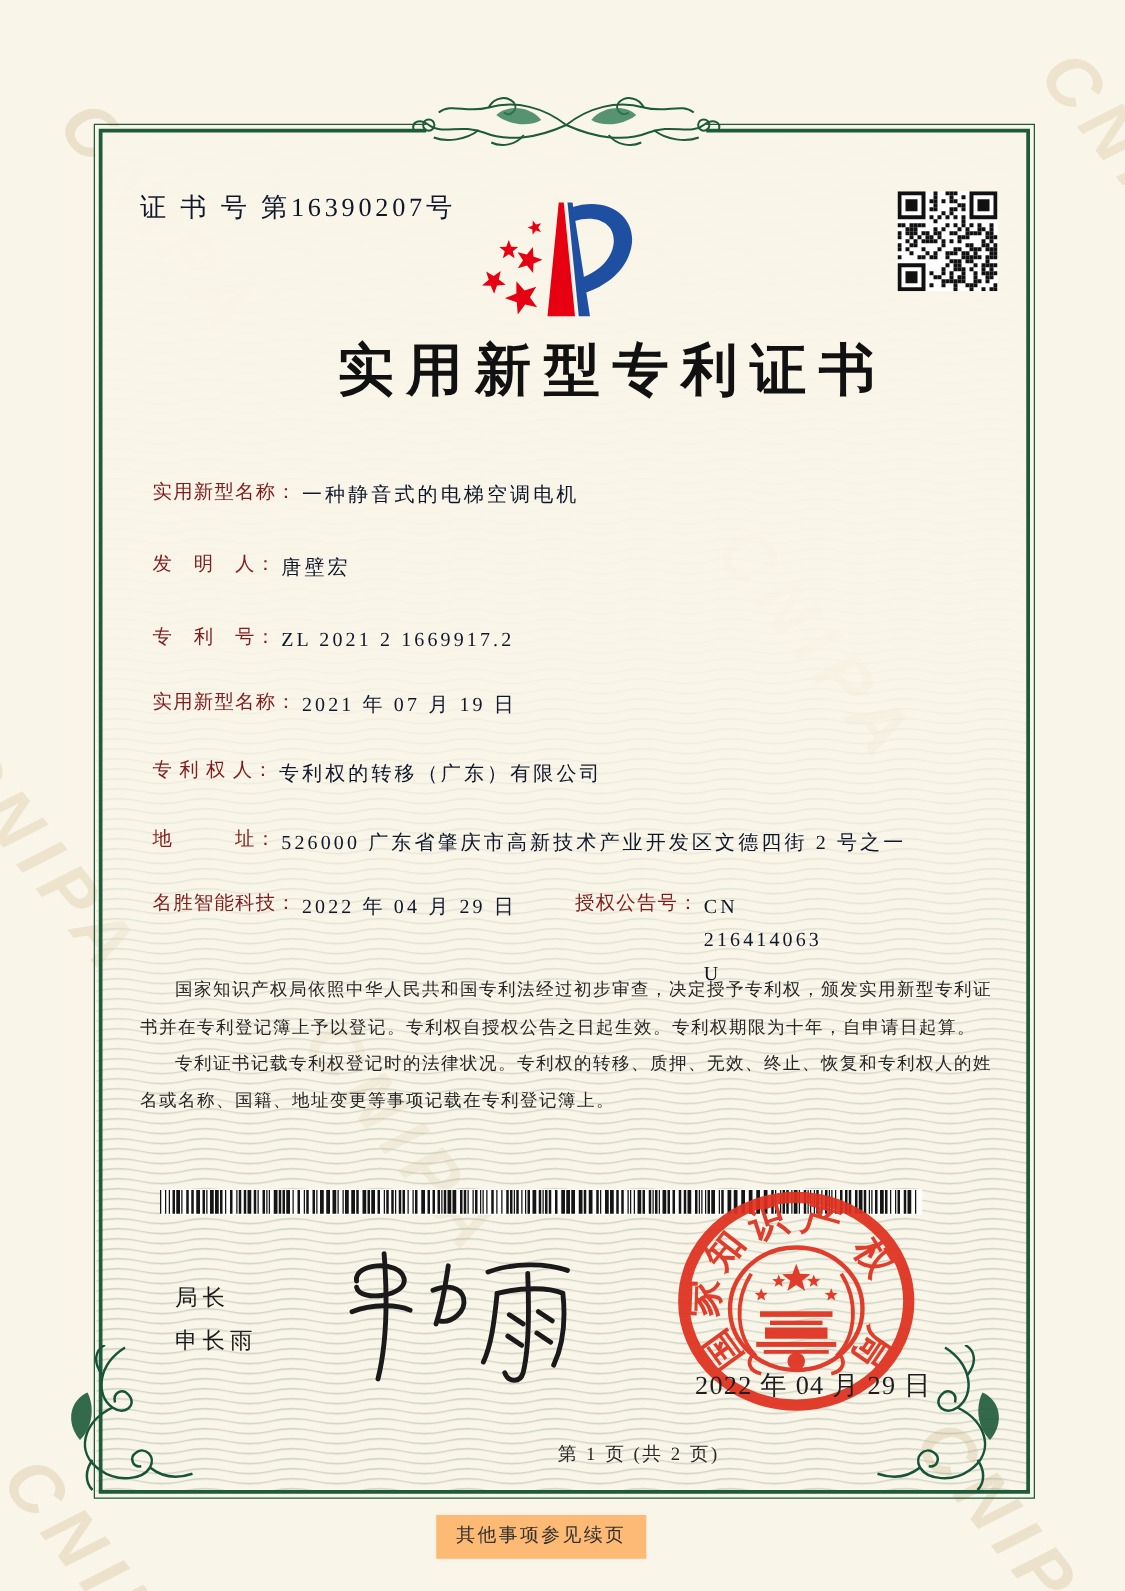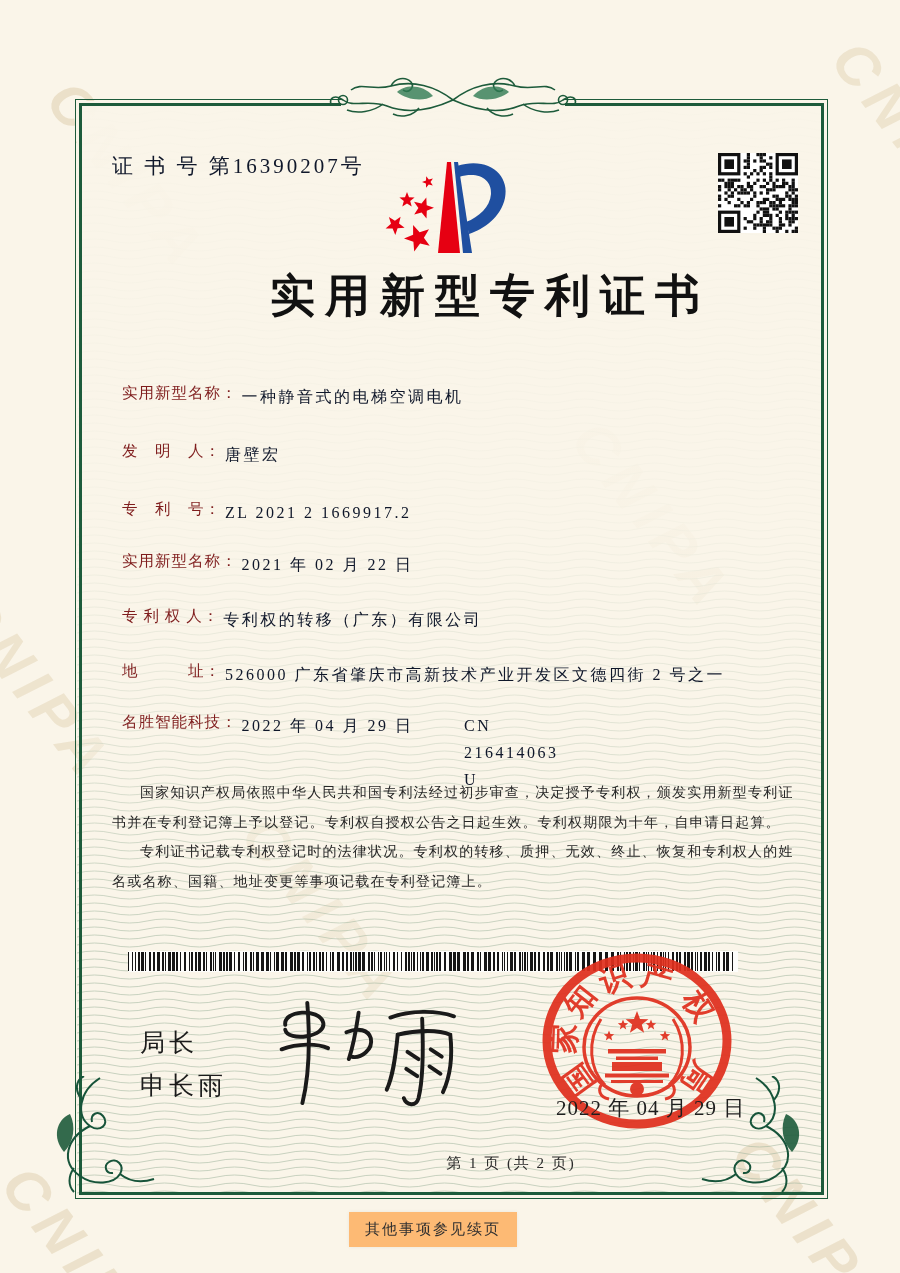--- a/index.html
+++ b/index.html
@@ -31,21 +31,21 @@
   .fvalue{margin-left:4px;letter-spacing:2.5px;line-height:27px;color:#0f172a;}
   .fvalue.wrapv{display:inline-block;max-width:548px;}
   .grant2{position:absolute;left:338px;top:0;display:flex;}
   
   .paras{position:absolute;left:112px;top:778px;width:682px;font-size:14px;
       line-height:29.5px;letter-spacing:1.2px;color:#262626;}
   .paras p{margin:0;text-indent:2em;}
   
   .barcode{position:absolute;left:128px;top:951px;width:610px;height:21px;}
   
-  .director{position:absolute;left:140px;top:1026px;font-size:25px;letter-spacing:4px;color:#1b1b1b;}
+  .director{position:absolute;left:140px;top:1026px;font-size:18px;letter-spacing:4px;color:#1b1b1b;}
   .director .line2{margin-top:10px;}
   .signature{position:absolute;left:262px;top:998px;width:225px;height:110px;}
   
   .seal{position:absolute;left:542px;top:952px;width:190px;height:182px;opacity:.93;}
   .seal-date{position:absolute;left:556px;top:1094px;width:170px;font-size:21px;
       letter-spacing:1px;color:#1e1e1e;white-space:nowrap;}
   
   .page-info{position:absolute;left:75px;width:872px;top:1154px;text-align:center;
       font-size:15px;letter-spacing:2px;color:#2a2a2a;}
   .footer-band{position:absolute;left:349px;top:1212px;width:168px;height:35px;
@@ -346,34 +346,35 @@
     <div class="frow" style="top:69px">
       <span class="flabel">发　明　人：</span>
       <span class="fvalue">唐壁宏</span>
     </div>
     <div class="frow" style="top:127px">
       <span class="flabel">专　利　号：</span>
       <span class="fvalue">ZL 2021 2 1669917.2</span>
     </div>
     <div class="frow" style="top:179px">
       <span class="flabel">实用新型名称：</span>
-      <span class="fvalue">2021 年 02 月 22 日</span>
+      <span class="fvalue">2021 年 07 月 19 日</span>
     </div>
     <div class="frow" style="top:234px">
       <span class="flabel">专 利 权 人：</span>
       <span class="fvalue">专利权的转移（广东）有限公司</span>
     </div>
     <div class="frow" style="top:289px">
       <span class="flabel">地　　　址：</span>
       <span class="fvalue wrapv">526000 广东省肇庆市高新技术产业开发区文德四街 2 号之一</span>
     </div>
     <div class="frow" style="top:340px">
       <span class="flabel">名胜智能科技：</span>
       <span class="fvalue">2022 年 04 月 29 日</span>
       <span class="grant2">
+        <span class="flabel">授权公告号：</span>
         <span class="fvalue">CN 216414063 U</span>
       </span>
     </div>
   </div>
 
   <div class="paras">
     <p>国家知识产权局依照中华人民共和国专利法经过初步审查，决定授予专利权，颁发实用新型专利证书并在专利登记簿上予以登记。专利权自授权公告之日起生效。专利权期限为十年，自申请日起算。</p>
     <p>专利证书记载专利权登记时的法律状况。专利权的转移、质押、无效、终止、恢复和专利权人的姓名或名称、国籍、地址变更等事项记载在专利登记簿上。</p>
   </div>
 

